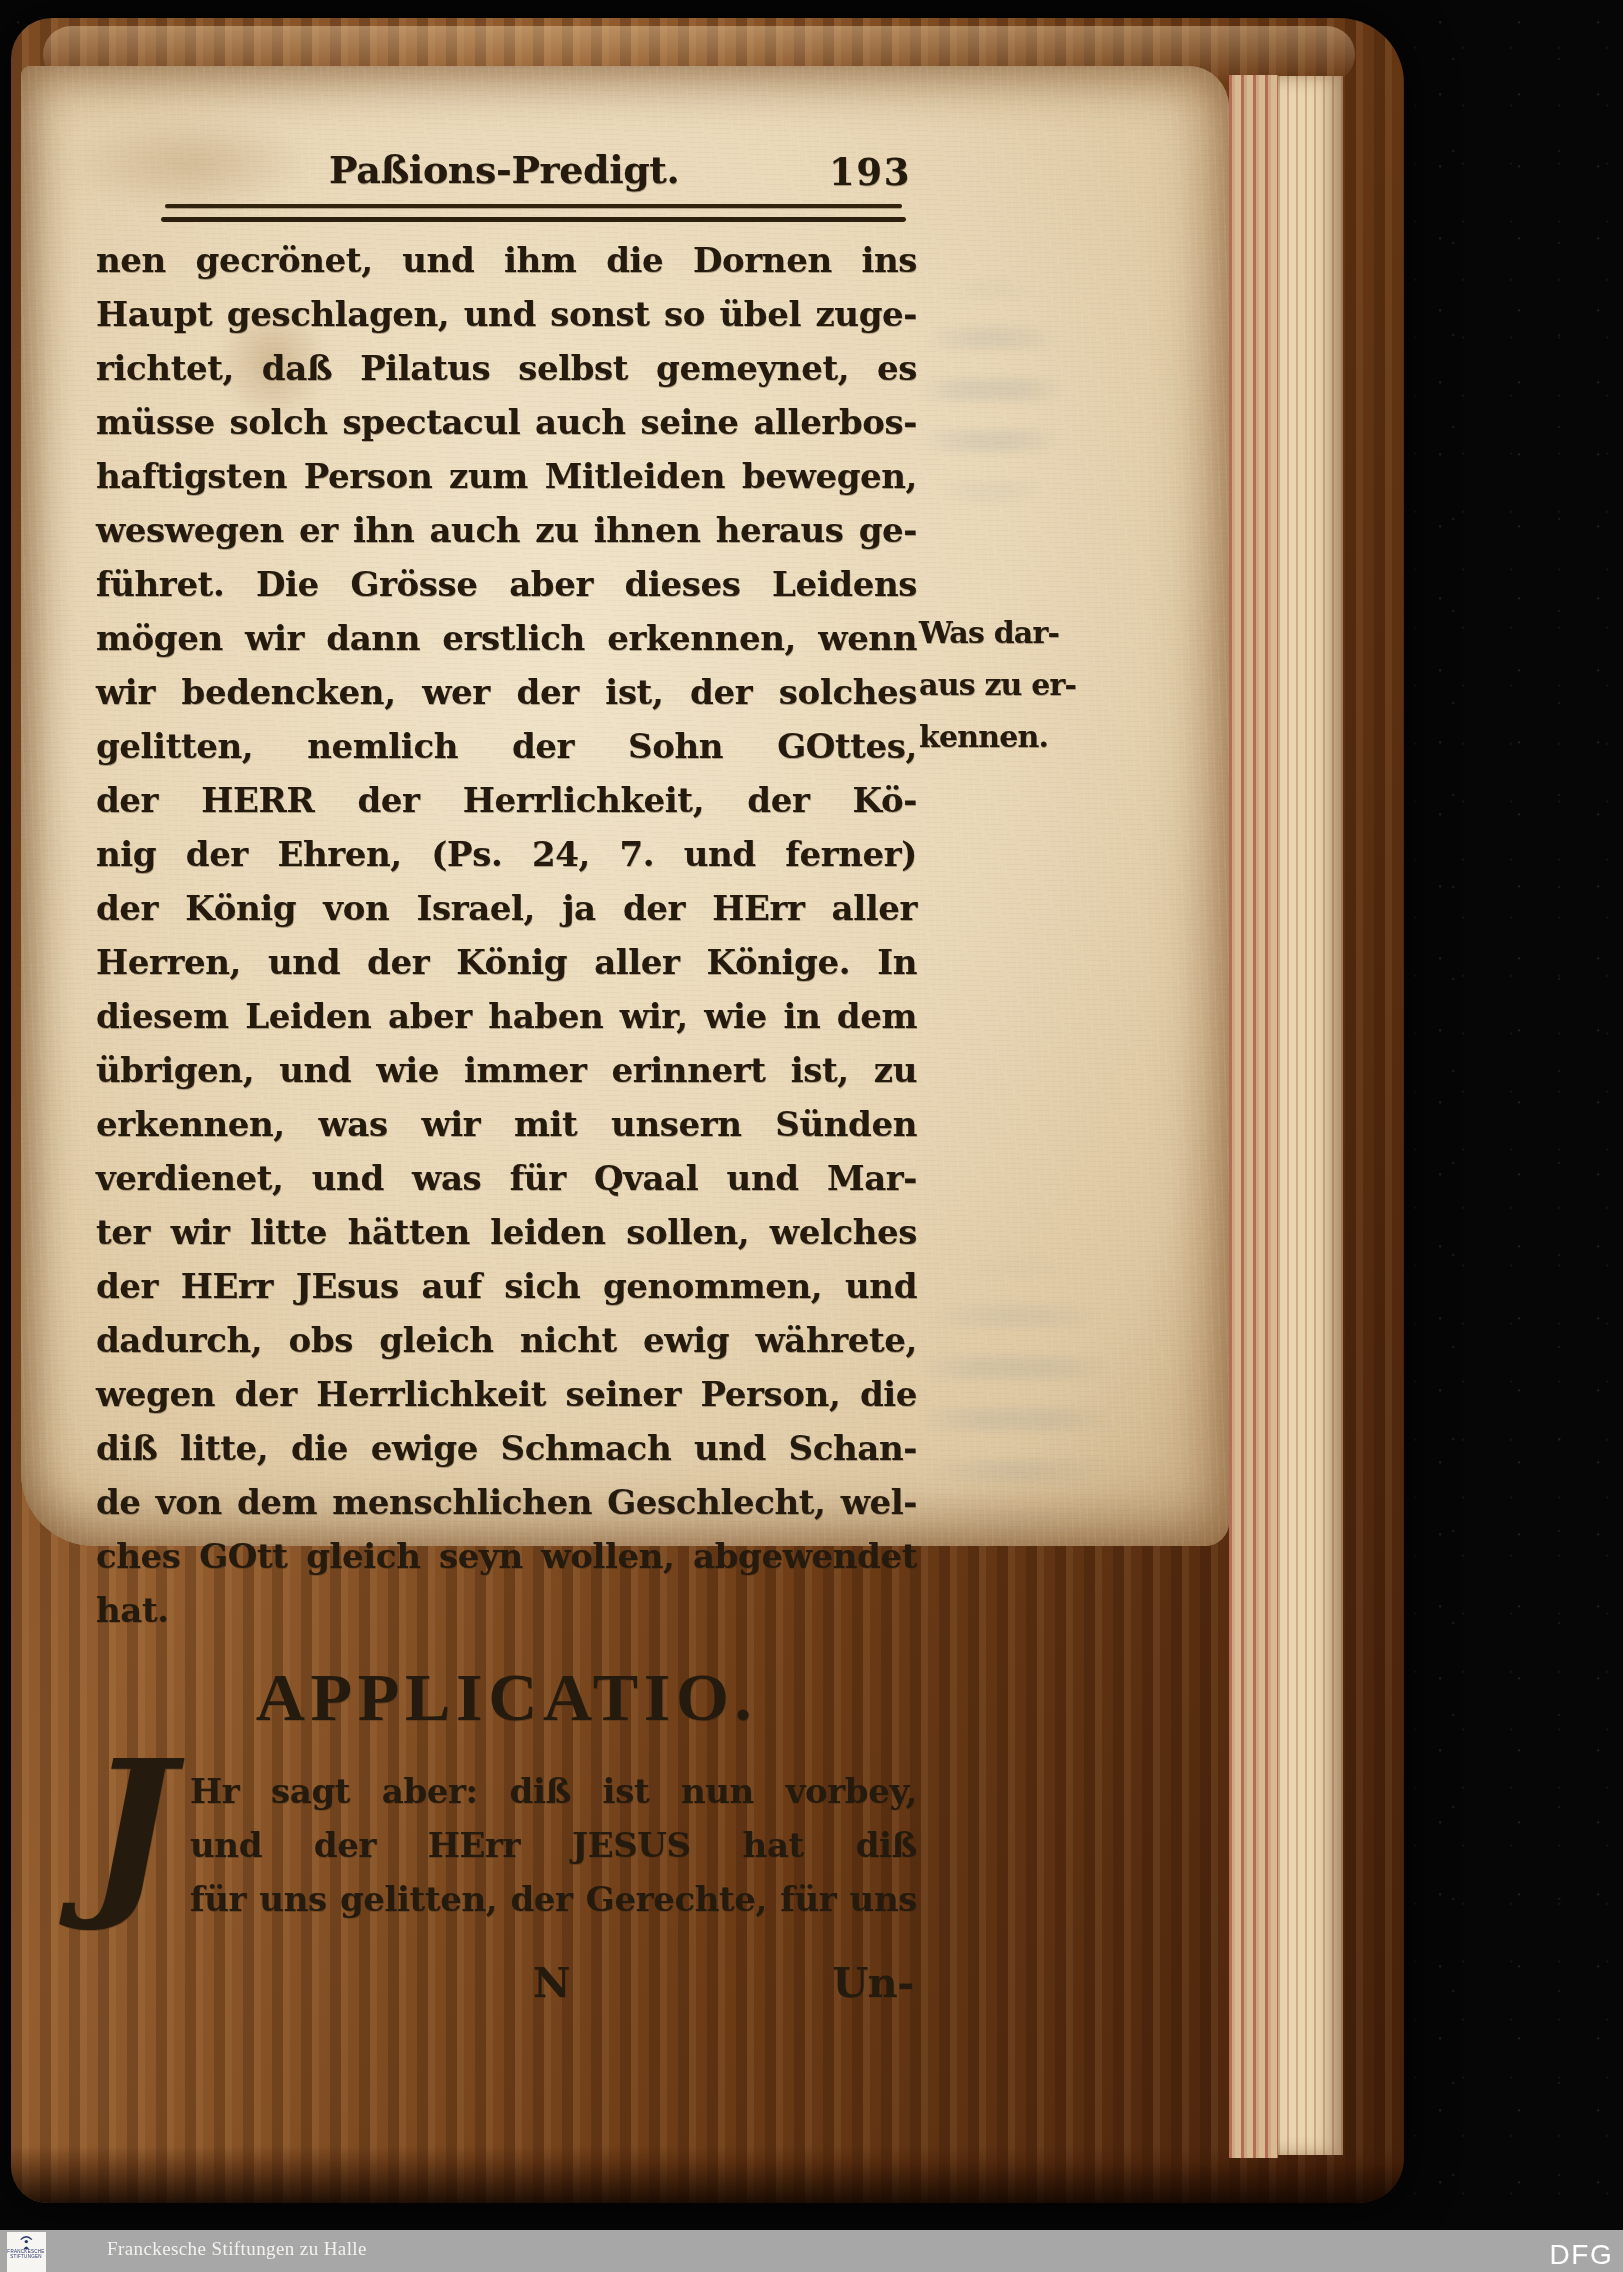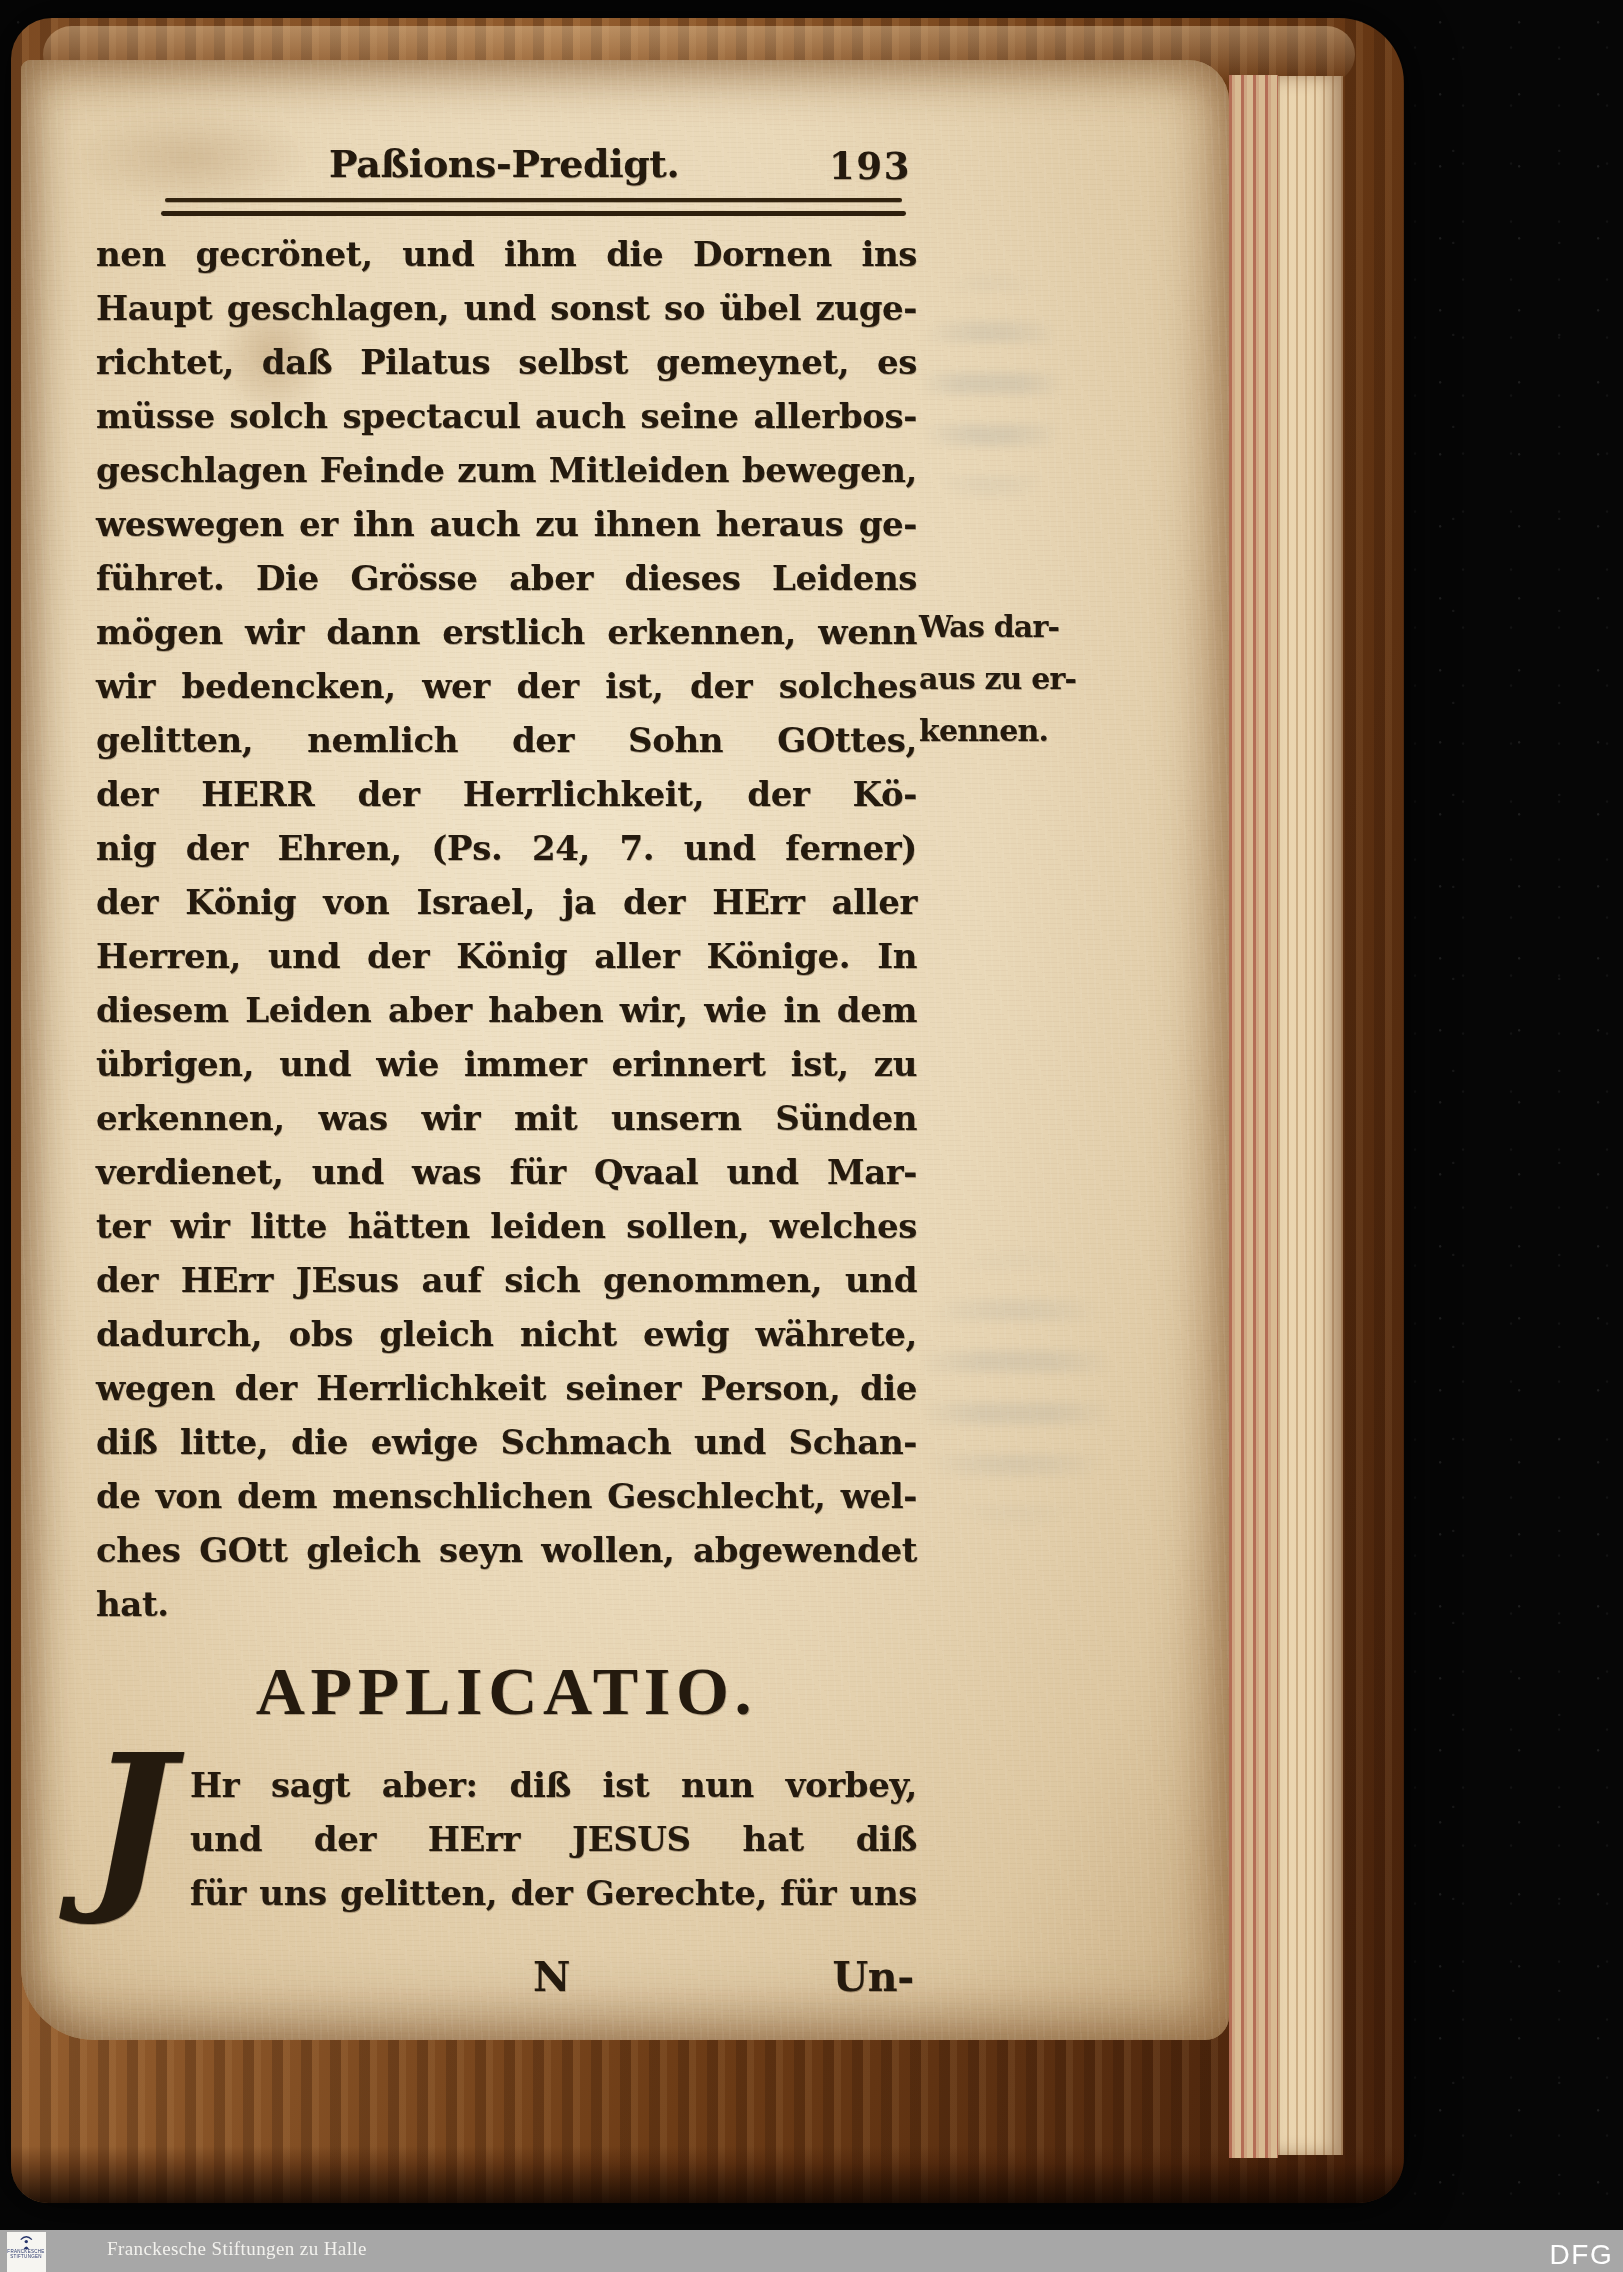--- a/index.html
+++ b/index.html
@@ -45,21 +45,21 @@
   .edge-tan{
     position:absolute;left:1278px;top:76px;width:65px;height:2079px;
     background:
       repeating-linear-gradient(90deg, rgba(150,100,55,.22) 0 2.4px, rgba(236,215,178,.9) 2.4px 9px);
     background-color:#dcc29a;
     box-shadow:inset -11.4px 0 18px rgba(90,45,15,.45);
   }
 
   
   .paper{
-    position:absolute;left:21px;top:60px;width:1208px;height:1980px;
+    position:absolute;left:21px;top:66px;width:1208px;height:1480px;
     border-radius:9.7px 41px 24px 73px;
     background:radial-gradient(ellipse at 45% 38%, #f0e3c8 0%, #e9d8b8 45%, #ddc7a1 78%, #c8ac82 100%);
     box-shadow:
       inset 16px 0 36px rgba(92,56,24,.28),
       inset -28px 0 50px rgba(142,96,55,.30),
       inset 0 23px 42px rgba(122,76,34,.30),
       inset 0 -31px 52px rgba(118,74,34,.34);
   }
   .paper::before{
     content:'';position:absolute;inset:0;border-radius:inherit;pointer-events:none;
@@ -167,21 +167,21 @@
     <div class="ink head-title">Paßions-Predigt.</div>
     <div class="ink head-num">193</div>
     <div class="rule1"></div>
     <div class="rule2"></div>
 
     <div class="text-block ink">
       <div class="text-line">nen gecrönet, und ihm die Dornen ins</div>
       <div class="text-line">Haupt geschlagen, und sonst so übel zuge-</div>
       <div class="text-line">richtet, daß Pilatus selbst gemeynet, es</div>
       <div class="text-line">müsse solch spectacul auch seine allerbos-</div>
-      <div class="text-line">geschlagen Feinde zum Mitleiden bewegen,</div>
+      <div class="text-line">haftigsten Person zum Mitleiden bewegen,</div>
       <div class="text-line">weswegen er ihn auch zu ihnen heraus ge-</div>
       <div class="text-line">führet. Die Grösse aber dieses Leidens</div>
       <div class="text-line">mögen wir dann erstlich erkennen, wenn</div>
       <div class="text-line">wir bedencken, wer der ist, der solches</div>
       <div class="text-line">gelitten, nemlich der Sohn GOttes,</div>
       <div class="text-line">der HERR der Herrlichkeit, der Kö-</div>
       <div class="text-line">nig der Ehren, (Ps. 24, 7. und ferner)</div>
       <div class="text-line">der König von Israel, ja der HErr aller</div>
       <div class="text-line">Herren, und der König aller Könige. In</div>
       <div class="text-line">diesem Leiden aber haben wir, wie in dem</div>

